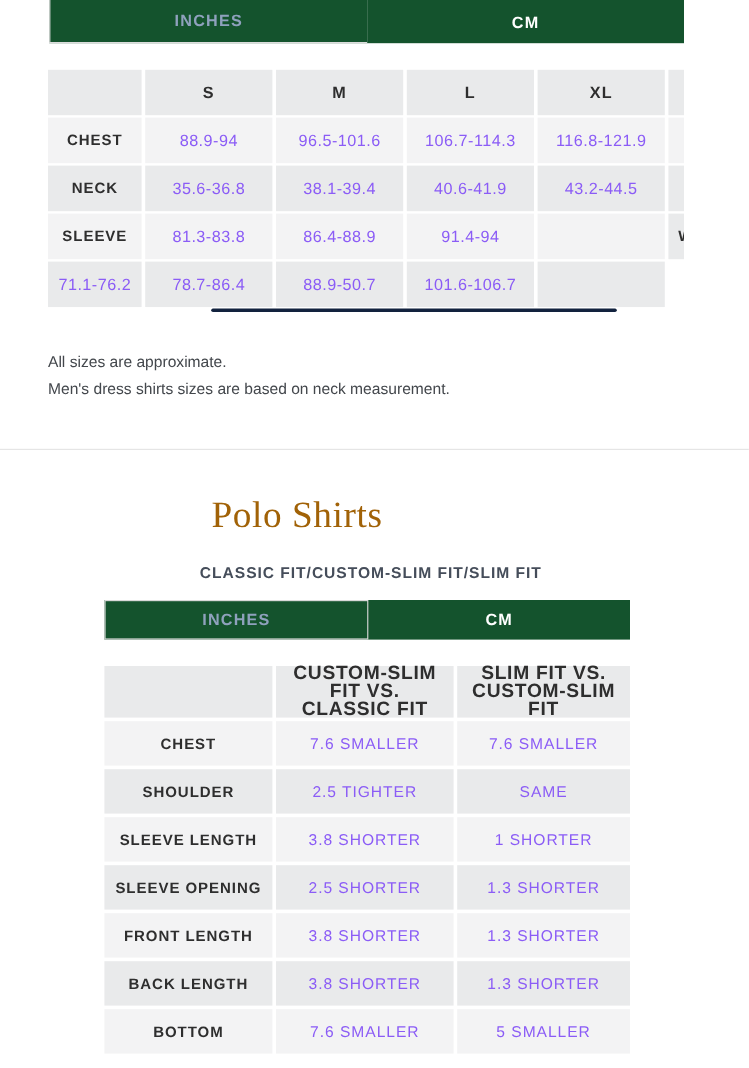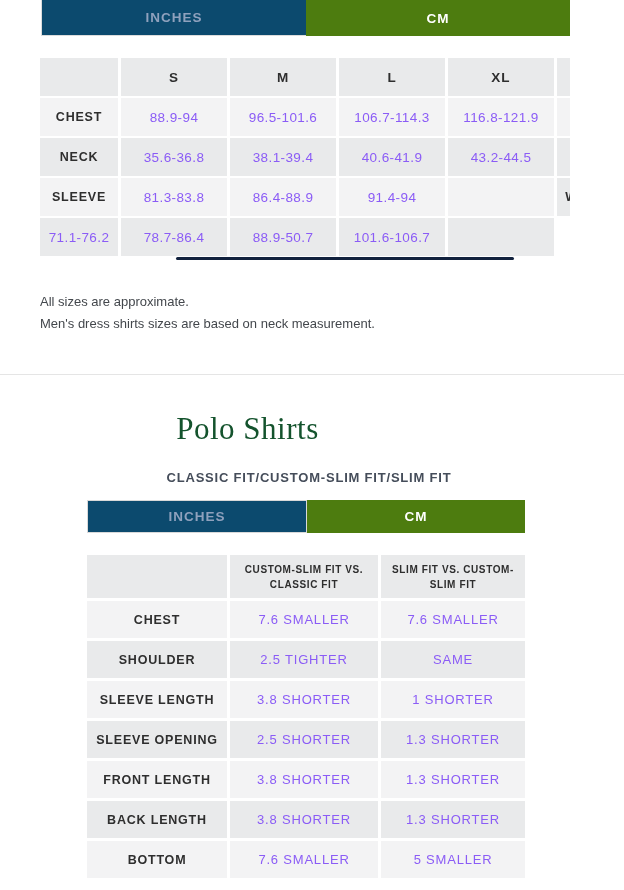--- a/index.html
+++ b/index.html
@@ -12,25 +12,25 @@
 
   
   .tabbar { position:absolute; display:flex; }
   .tabbar1 { left:41px; top:0; width:529px; height:36px; }
   .tabbar2 { left:87px; top:500px; width:438px; height:33px; }
   .tab {
     flex:1; display:flex; align-items:center; justify-content:center;
     font-size:13.5px; font-weight:bold; letter-spacing:1px; cursor:pointer;
   }
   .tab.inactive {
-    background:#0c4a6e; color:#8fa1bd;
+    background:#14532d; color:#8fa1bd;
     border-left:1px solid #dcdcdc; border-bottom:1px solid #dcdcdc;
   }
   .tabbar2 .tab.inactive { border:1px solid #d9d9d9; }
-  .tab.active { background:#4d7c0f; color:#ffffff; }
+  .tab.active { background:#14532d; color:#ffffff; }
 
   
   .t1wrap {
     position:absolute; left:40px; top:58px; width:530px; height:198px;
     overflow:hidden;
   }
   .t1grid {
     display:grid; width:580px;
     grid-template-columns:78px 106px 106px 106px 106px 60px;
     grid-auto-rows:38px; gap:2px 3px;
@@ -45,37 +45,37 @@
   .cell {
     display:flex; align-items:center; justify-content:center;
     text-align:center; color:#8b5cf6; font-size:13.5px; letter-spacing:0.4px;
   }
   .c-dark  { background:#e9eaeb; }
   .c-light { background:#f3f3f4; }
   .hcell   { font-weight:bold; color:#2e2e2e; letter-spacing:1px; }
   .lcell   { font-weight:bold; color:#2e2e2e; font-size:12.5px; letter-spacing:0.8px; }
   .t2grid .cell { font-size:13px; letter-spacing:0.8px; }
   .t2grid .hcell {
-    font-size:10px; line-height:15px; letter-spacing:0.6px; padding:10px 6px;
+    font-size:16px; line-height:15px; letter-spacing:0.6px; padding:10px 6px;
   }
   .t2grid .lcell { font-size:12.5px; }
 
   
   .scroll-thumb {
     position:absolute; left:176px; top:257px; width:338px; height:3px;
     background:#12223e; border-radius:2px; cursor:grab;
   }
   .notes { position:absolute; left:40px; top:291px; font-size:13px;
     color:#43474c; line-height:22px; }
   .divider { position:absolute; left:0; top:374px; width:624px; height:0;
     border-top:1px solid #e5e5e5; }
   .polo-title {
     position:absolute; left:0; top:411px; width:495px; text-align:center;
     font-family:"Liberation Serif", serif; font-weight:normal;
-    font-size:31px; color:#14532d; letter-spacing:0.5px;
+    font-size:31px; color:#a16207; letter-spacing:0.5px;
   }
   .polo-subtitle {
     position:absolute; left:0; top:470px; width:618px; text-align:center;
     font-size:13px; font-weight:bold; letter-spacing:0.8px; color:#454d5a;
   }
 </style>
 </head>
 <body>
 
 <div class="tabbar tabbar1">

